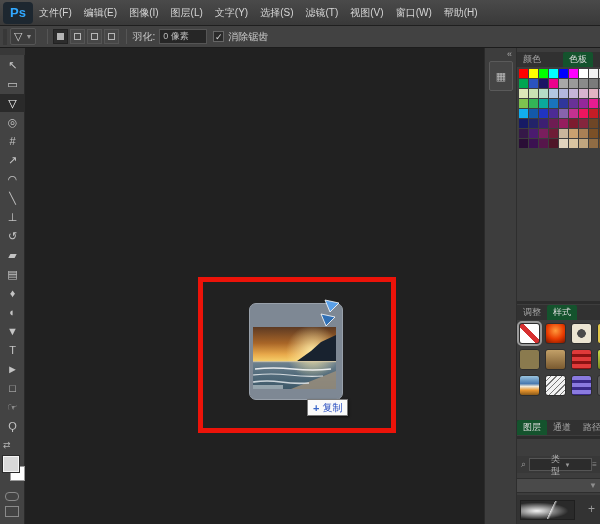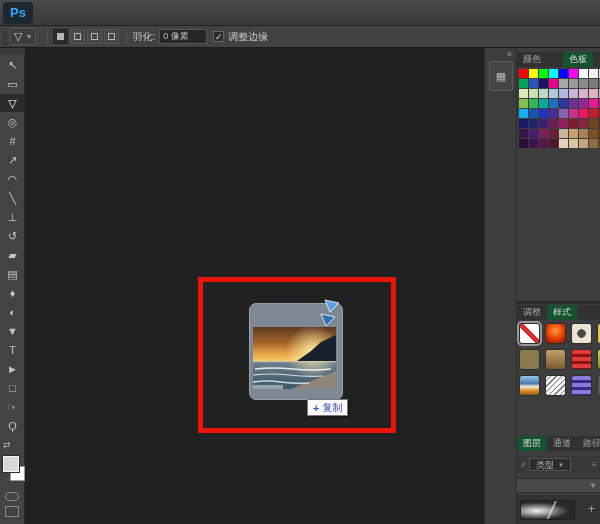--- a/index.html
+++ b/index.html
@@ -92,43 +92,55 @@
   .ptab.active { background:#14532d; color:#dcdcdc; border-radius:2px 2px 0 0; }
   #tabbar-colors { top:4px;gap:16px; } #swatch-grid { left:2px; top:21px; width:82px;
     display:grid; grid-template-columns:repeat(9,9px); grid-auto-rows:9px; gap:1px; }
   .swatch { width:9px; height:9px; }
   .panel-gap { left:0; width:84px; height:3px; background:#2c2c2c; }
   #tabbar-styles { top:257px; }
   #style-grid { left:2px; top:275px; width:84px; display:grid;
     grid-template-columns:repeat(4,21px); grid-auto-rows:21px; gap:5px; }
   .style-cell { width:21px; height:21px; border-radius:3px; border:1px solid #2e2e2e; }
   .style-cell.selected { outline:2px solid #9a9a9a; }
-  #tabbar-layers { top:388px;justify-content:space-between; }
+  #tabbar-layers { top:372px;justify-content:space-between; }
   #layers-filter { left:0; top:408px; width:84px; height:17px; background:#383838;
     display:flex; align-items:center; font-size:9px; color:#b5b5b5; }
   #filter-search-icon { margin:0 3px 0 4px; font-size:9px; color:#a0a0a0; }
-  #filter-type { background:#2c2c2c; border:1px solid #555; padding:0 6px;
+  #filter-type { background:#2c2c2c; border:1px solid #555; padding:0 21px;
     height:13px; line-height:12px; display:flex; align-items:center; }
   #filter-type .caret { font-size:6px; margin-left:4px; color:#9a9a9a; }
   #filter-right-icon { margin-left:auto; margin-right:4px; color:#8d8d8d; font-size:8px; }
   #layers-lockrow { left:0; top:430px; width:84px; height:15px; background:#4a4a4a;
     border-top:1px solid #2e2e2e; border-bottom:1px solid #2e2e2e; }
   #layers-lockrow .r-ic { position:absolute; right:4px; top:2px; color:#8d8d8d; font-size:8px; }
   #layers-list { left:0; top:447px; width:84px; height:29px; background:#333333; }
   #layer-thumb { left:3px; top:5px; width:55px; height:20px; background:
       radial-gradient(ellipse at 30% 55%, rgba(255,255,255,.95), rgba(255,255,255,0) 60%),
       linear-gradient(115deg, transparent 55%, rgba(255,255,255,.7) 56%, transparent 60%),
       #2a2a2a; border:1px solid #1f1f1f; }
   #layer-move-icon { right:6px; top:8px; color:#9a9a9a; font-size:12px; line-height:12px; }
 </style>
 </head>
 <body>
 
 <div id="menubar" class="abs">
   <div id="ps-logo">Ps</div>
+  <div id="menu-items" style="display:flex;">
+      <div class="menu-item">文件(F)</div>
+      <div class="menu-item">编辑(E)</div>
+      <div class="menu-item">图像(I)</div>
+      <div class="menu-item">图层(L)</div>
+      <div class="menu-item">文字(Y)</div>
+      <div class="menu-item">选择(S)</div>
+      <div class="menu-item">滤镜(T)</div>
+      <div class="menu-item">视图(V)</div>
+      <div class="menu-item">窗口(W)</div>
+      <div class="menu-item">帮助(H)</div>
+    </div>
 </div>
 
 <div id="optionsbar" class="abs">
   <div id="opt-grip"></div>
   <div id="tool-preset">
     <span class="glyph">▽</span>
     <span class="caret">▼</span>
   </div>
   <div class="sep"></div>
   <div class="mode-btn pressed">
@@ -140,21 +152,21 @@
   <div class="mode-btn">
     <span class="sq"></span>
     </div>
   <div class="mode-btn">
     <span class="sq"></span>
     </div>
   <div class="sep"></div>
   <span>羽化:</span>
   <input id="feather-input" value="0 像素" style="">
   <span class="checkbox">✓</span>
-  <span>调整边缘</span>
+  <span>消除锯齿</span>
 </div>
 
 <div id="toolbar" class="abs">
   <div id="toolbar-grip" class="abs"></div>
   <div id="tools">
       <div class="tool abs" style="top: 8px;">↖</div>
       <div class="tool abs" style="top: 27px;">▭</div>
       <div class="tool abs active" style="top: 46px;">▽</div>
       <div class="tool abs" style="top: 65px;">◎</div>
       <div class="tool abs" style="top: 84px;">#</div>

